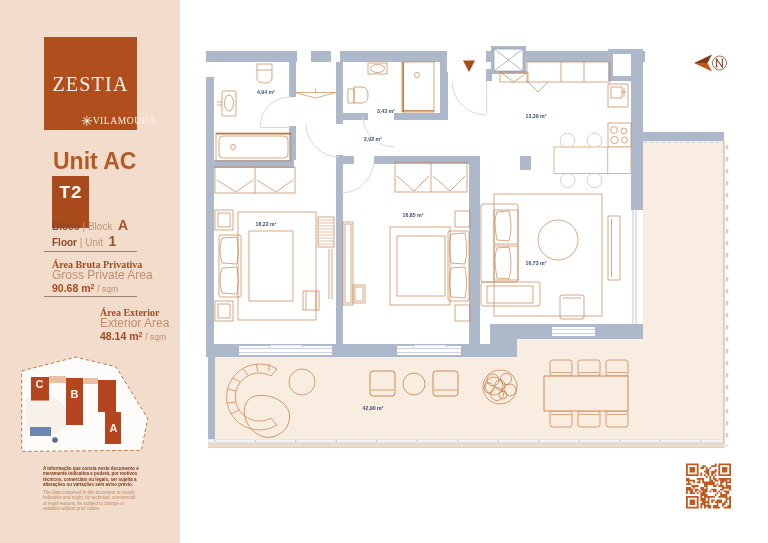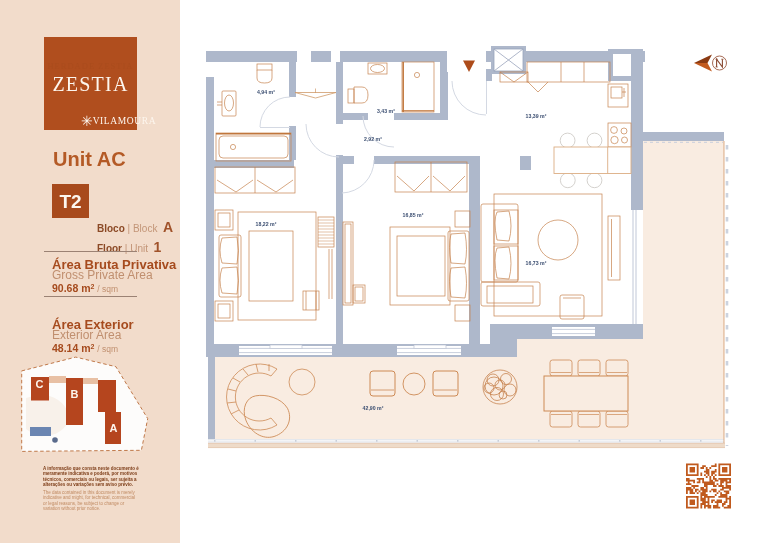--- a/index.html
+++ b/index.html
@@ -7,30 +7,30 @@
   #page{position:relative;width:768px;height:543px;}
   #sidebar{position:absolute;left:0;top:0;width:180px;height:543px;background:#f2dccb;}
   .logo{position:absolute;left:44px;top:37px;width:93px;height:93px;background:#b04e1e;}
   .logo .z{position:absolute;left:0;width:93px;text-align:center;top:36px;
     font-family:"Liberation Serif",serif;font-size:20px;letter-spacing:1.2px;color:#fdf6ee;}
   .logo .ghost{position:absolute;left:0;width:93px;text-align:center;top:24px;
     font-family:"Liberation Serif",serif;font-size:8.5px;letter-spacing:1px;color:#aa4c1d;}
   .logo .v{position:absolute;left:0;width:93px;text-align:center;top:76px;
     font-family:"Liberation Serif",serif;font-size:9.5px;letter-spacing:0.6px;color:#fdf6ee;margin-left:28px;}
   .logo .v .ast{font-size:14px;vertical-align:-2px;letter-spacing:0;}
-  .unit{position:absolute;left:53px;top:148px;font-size:20px;font-weight:bold;color:#b45a26;letter-spacing:0px;}
-  .t2{position:absolute;left:52px;top:184px;width:37px;height:34px;background:#a84a1c;
-      color:#fdf6ee;font-size:19px;font-weight:bold;text-align:center;line-height:35px;}
-  .bl{position:absolute;left:52px;top:218px;font-size:10px;color:#8c4a26;line-height:19px;margin-left:45px;}
+  .unit{position:absolute;left:53px;top:148px;font-size:23px;font-weight:bold;color:#b45a26;letter-spacing:0px;}
+  .t2{position:absolute;left:52px;top:176px;width:37px;height:52px;background:#a84a1c;
+      color:#fdf6ee;font-size:19px;font-weight:bold;text-align:center;line-height:35px;font-family:Liberation Mono, monospace;}
+  .bl{position:absolute;left:52px;top:218px;font-size:10px;color:#8c4a26;line-height:14px;}
   .bl b{font-weight:bold;color:#8c4a26;}
   .bl .lt{color:#c39577;}
   .bl .big{font-size:14px;font-weight:bold;color:#a0522a;}
   .hr1{position:absolute;left:44px;width:93px;border-top:1px solid #9b8274;}
   .area{position:absolute;left:52px;font-size:8.7px;line-height:9px;}
-  .area .t{font-weight:bold;color:#a64b1e;font-size:13px;}
+  .area .t{font-weight:bold;color:#a64b1e;font-size:10px;font-family:Liberation Serif, serif;}
   .area .s{color:#c08f6f;font-size:12px;margin-top:1.5px;}
   .area .n{font-weight:bold;color:#a64b1e;font-size:10.5px;margin-top:2px;}
   .area .n .sup{font-size:7px;vertical-align:3px;}
   .area .n .sq{font-weight:normal;color:#c08f6f;font-size:8.5px;text-align:right;}
   .fine{position:absolute;left:43px;width:97px;font-size:4.5px;line-height:5.35px;}
   .fine.p1{top:466px;color:#7c3b16;font-weight:bold;}
   .fine.p2{top:490px;color:#c08a62;}
   svg.plan{position:absolute;left:0;top:0;}
 </style>
 </head>
@@ -48,21 +48,21 @@
     <div><b>Bloco</b> <span class="lt">| Block</span>&nbsp;&nbsp;<span class="big">A</span></div>
     <div><b>Floor</b> <span class="lt">| Unit</span>&nbsp;&nbsp;<span class="big">1</span></div>
   </div>
   <div class="hr1" style="top:251px;"></div>
   <div class="hr1" style="top:296px;"></div>
   <div class="area" style="top:260px;">
     <div class="t">Área Bruta Privativa</div>
     <div class="s">Gross Private Area</div>
     <div class="n">90.68 m<span class="sup">2</span> <span class="sq">/ sqm</span></div>
   </div>
-  <div class="area" style="top:320px;">
+  <div class="area" style="top:308px;margin-left:48px;">
     <div class="t">Área Exterior</div>
     <div class="s">Exterior Area</div>
     <div class="n">48.14 m<span class="sup">2</span> <span class="sq">/ sqm</span></div>
   </div>
   <div class="fine p1">A informação que consta neste documento é<br>
 meramente indicativa e poderá, por motivos<br>
 técnicos, comerciais ou legais, ser sujeita a<br>
 alterações ou variações sem aviso prévio.</div>
   <div class="fine p2">The data contained in this document is merely<br>
 indicative and might, for technical, commercial<br>

